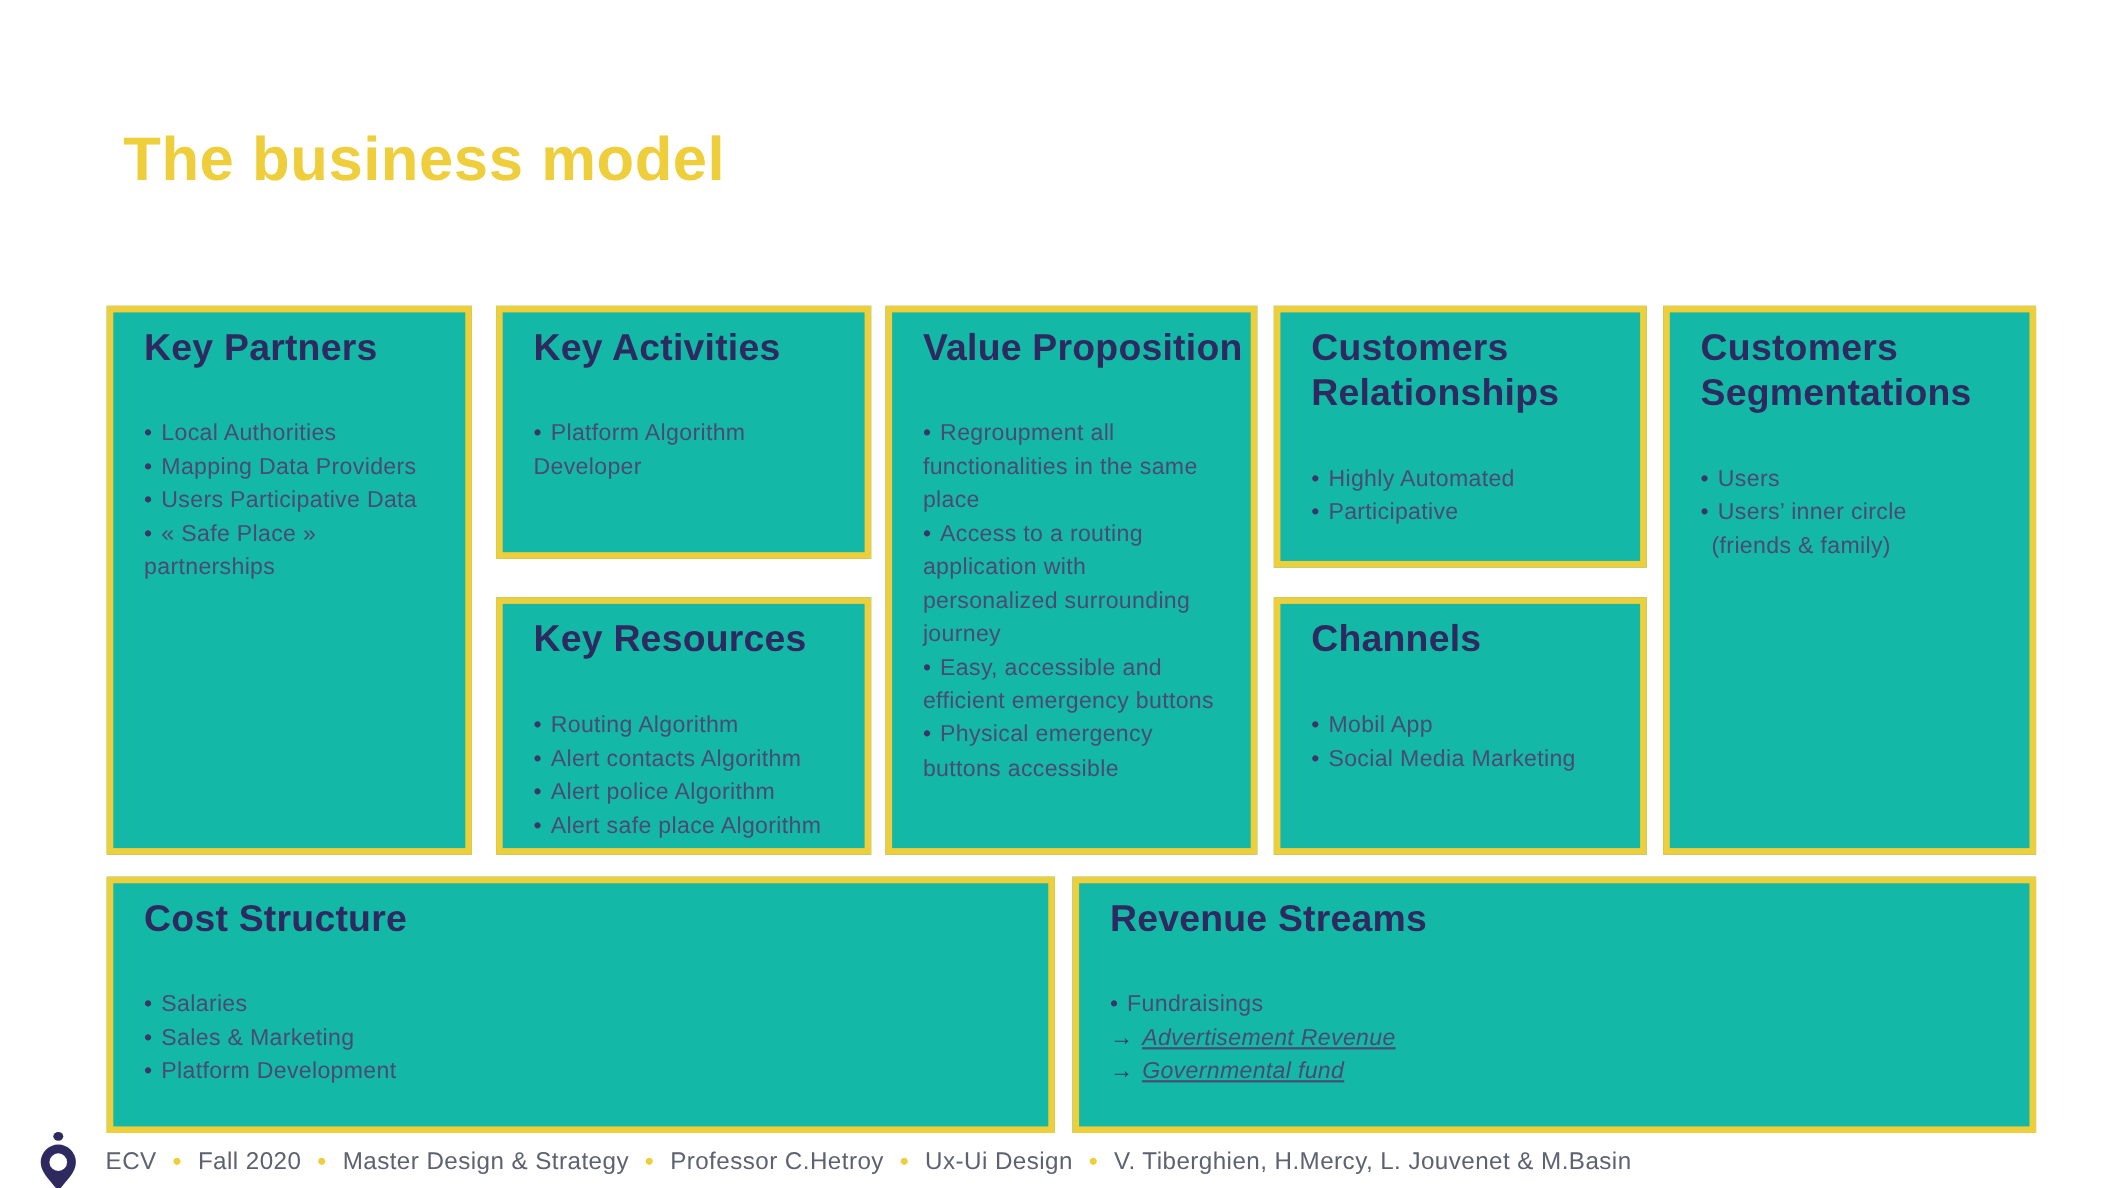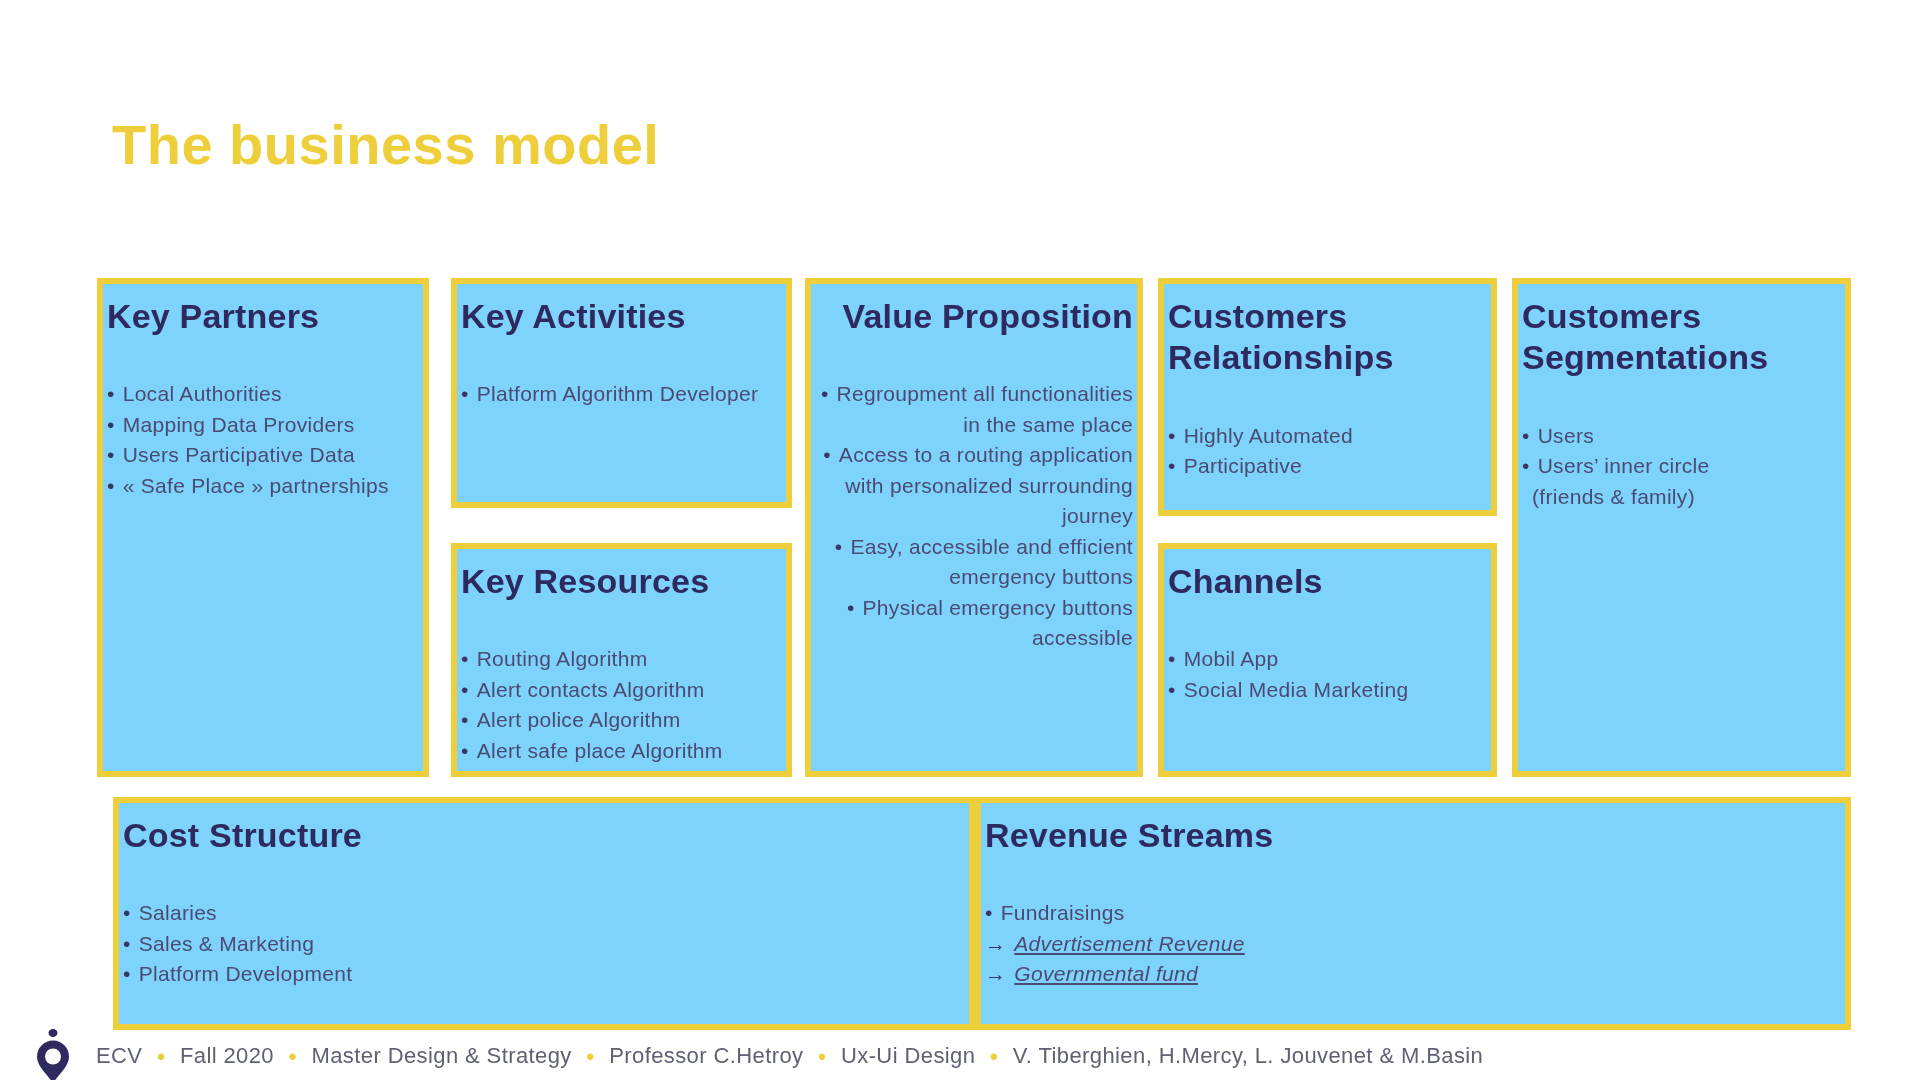--- a/index.html
+++ b/index.html
@@ -14,47 +14,47 @@
     font-family:"Liberation Sans", sans-serif; overflow:hidden; }
   .slide { position:relative; width:1780px; height:1080px; background:#ffffff; }
 
   .slide-title {
     position:absolute; left:112px; top:112px;
     font-size:56px; font-weight:bold; color:var(--accent_yellow);
     letter-spacing:0.5px;
   }
 
   .box {
-    position:absolute; background:#7dd3fc;
+    position:absolute; background:#14b8a6;
     border:6px solid var(--accent_yellow);
-    padding:12px 4px;
+    padding:12px 28px;
   }
   .box-head {
     font-size:34px; font-weight:bold; color:var(--heading_navy);
     line-height:1.22; margin-bottom:42px; letter-spacing:0.2px;
   }
   .box-head.nowrap { white-space:nowrap; }
 
   .box-list { list-style:none; }
   .item {
     font-size:21px; line-height:1.45; color:var(--body_text);
     letter-spacing:0.3px;
   }
   .marker { color:#3A3766; margin-right:8px; }
   .marker:empty { display:none; margin:0; }
 
   
   .b-kp   { left:97px;   top:278px; width:332px; height:499px; }
   .b-ka   { left:451px;  top:278px; width:341px; height:230px; }
   .b-kr   { left:451px;  top:543px; width:341px; height:234px; }
-  .b-vp   { left:805px;  top:278px; width:338px; height:499px;text-align:right; }
+  .b-vp   { left:805px;  top:278px; width:338px; height:499px; }
   .b-cr   { left:1158px; top:278px; width:339px; height:238px; }
   .b-ch   { left:1158px; top:543px; width:339px; height:234px; }
   .b-cs   { left:1512px; top:278px; width:339px; height:499px; }
-  .b-cost { left:113px;   top:797px; width:862px; height:233px; }
+  .b-cost { left:97px;   top:797px; width:862px; height:233px; }
   .b-rev  { left:975px;  top:797px; width:876px; height:233px; }
 
   .footer {
     position:absolute; left:30px; top:1028px; height:56px;
     display:flex; align-items:center;
   }
   .footer-logo { width:46px; height:56px; margin-right:20px; flex:0 0 auto; }
   .footer-segs { display:flex; align-items:flex-start; }
   .footer-segs .item {
     font-size:22px; color:var(--footer_text); letter-spacing:0.4px;

